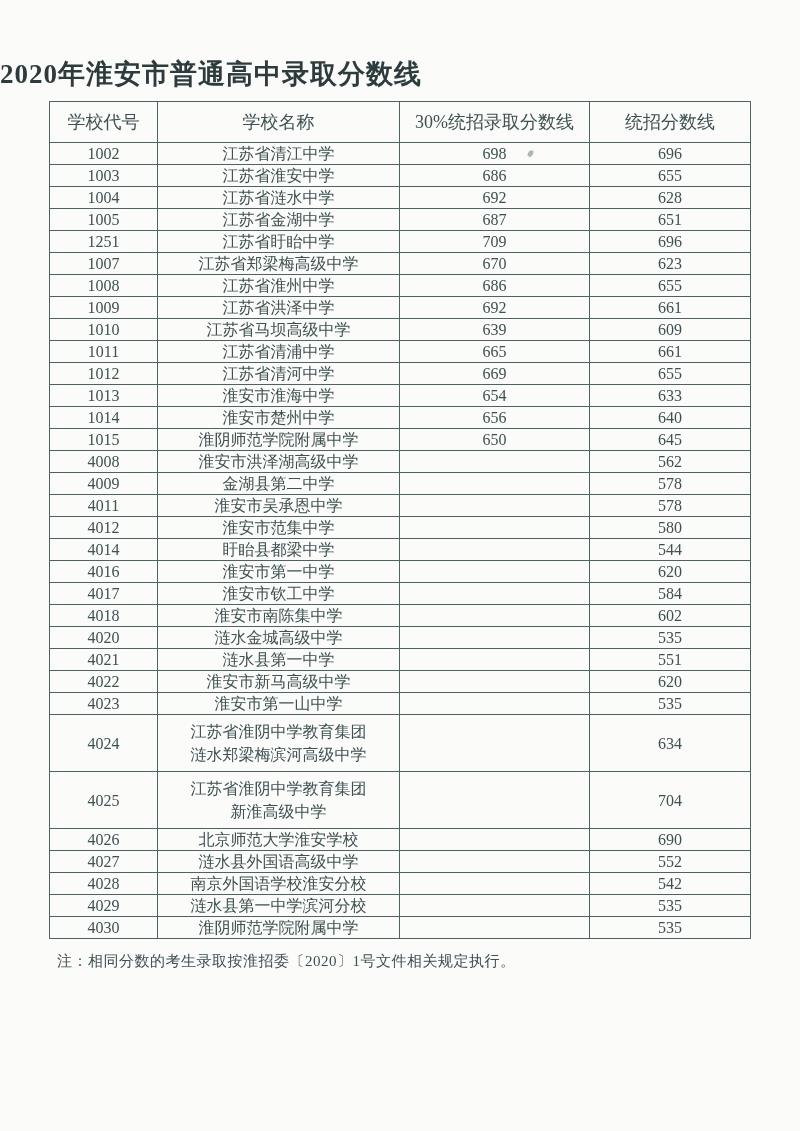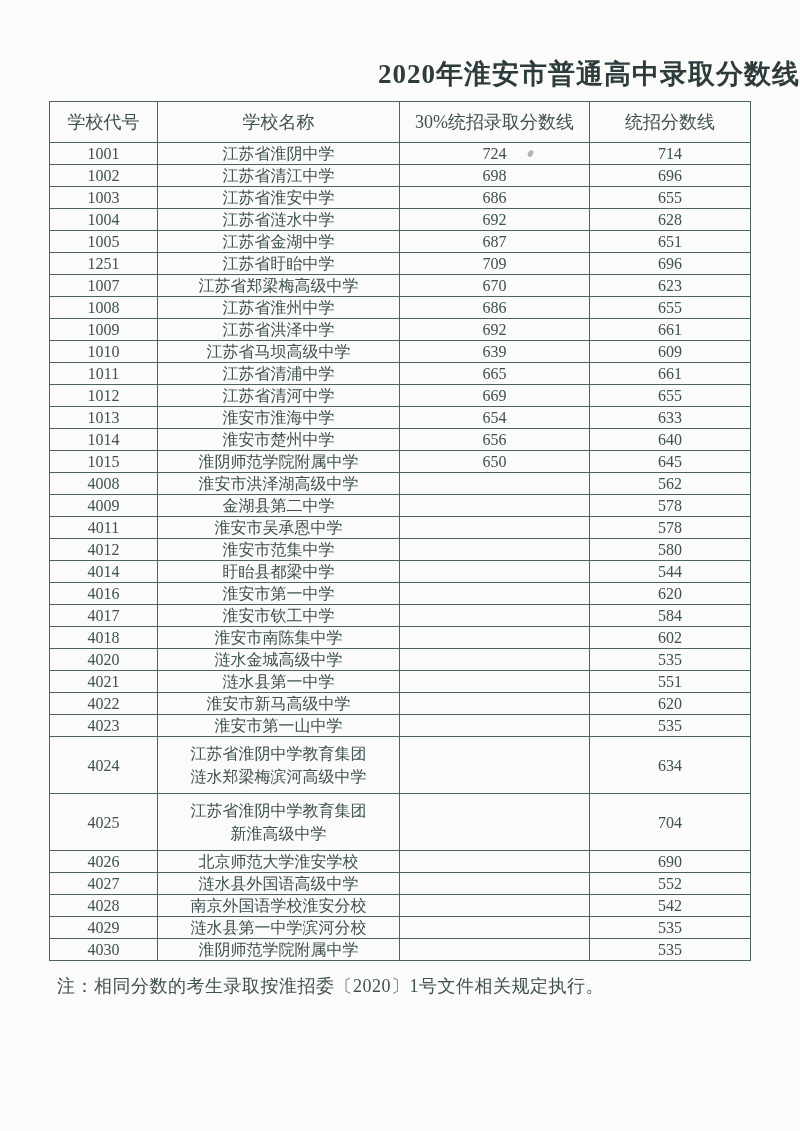--- a/index.html
+++ b/index.html
@@ -17,21 +17,21 @@
     color: var(--ink);
     overflow: hidden;
   }
   .page {
     position: relative;
     width: 800px; height: 1131px;
     padding-top: 56px;
   }
   .title {
     margin: 0 0 9px 0;
-    text-align: right;
+    text-align: left;
     font-size: 27px;
     font-weight: 700;
     letter-spacing: 1px;
     color: var(--title-ink);
   }
   table.score-table {
     width: 701px;
     margin: 4px auto;
     border-collapse: collapse;
     table-layout: fixed;
@@ -55,21 +55,21 @@
     line-height: 21px;
     white-space: pre-line;
   }
   tr.tall td { padding: 5px 0; line-height: 23px; }
   col.c1 { width: 108px; }
   col.c2 { width: 242px; }
   col.c3 { width: 190px; }
   col.c4 { width: 161px; }
   .note {
     margin: 13px 0 0 57px;
-    font-size: 18px;
+    font-size: 15px;
     letter-spacing: 0.5px;
   }
   .speckle {
     position: absolute;
     left: 528px; top: 150px;
     width: 5px; height: 7px;
     border-radius: 60% 40% 50% 50%;
     background: #6d7f80;
     opacity: 0.55;
     transform: rotate(25deg);
@@ -91,26 +91,20 @@
     <thead>
       <tr>
         <th>学校代号</th>
         <th>学校名称</th>
         <th>30%统招录取分数线</th>
         <th>统招分数线</th>
       </tr>
     </thead>
     <tbody>
         <tr>
-    <td>1001</td>
-    <td>江苏省淮阴中学</td>
-    <td>724</td>
-    <td>714</td>
-  </tr>
-        <tr>
     <td>1002</td>
     <td>江苏省清江中学</td>
     <td>698</td>
     <td>696</td>
   </tr>
         <tr>
     <td>1003</td>
     <td>江苏省淮安中学</td>
     <td>686</td>
     <td>655</td>

